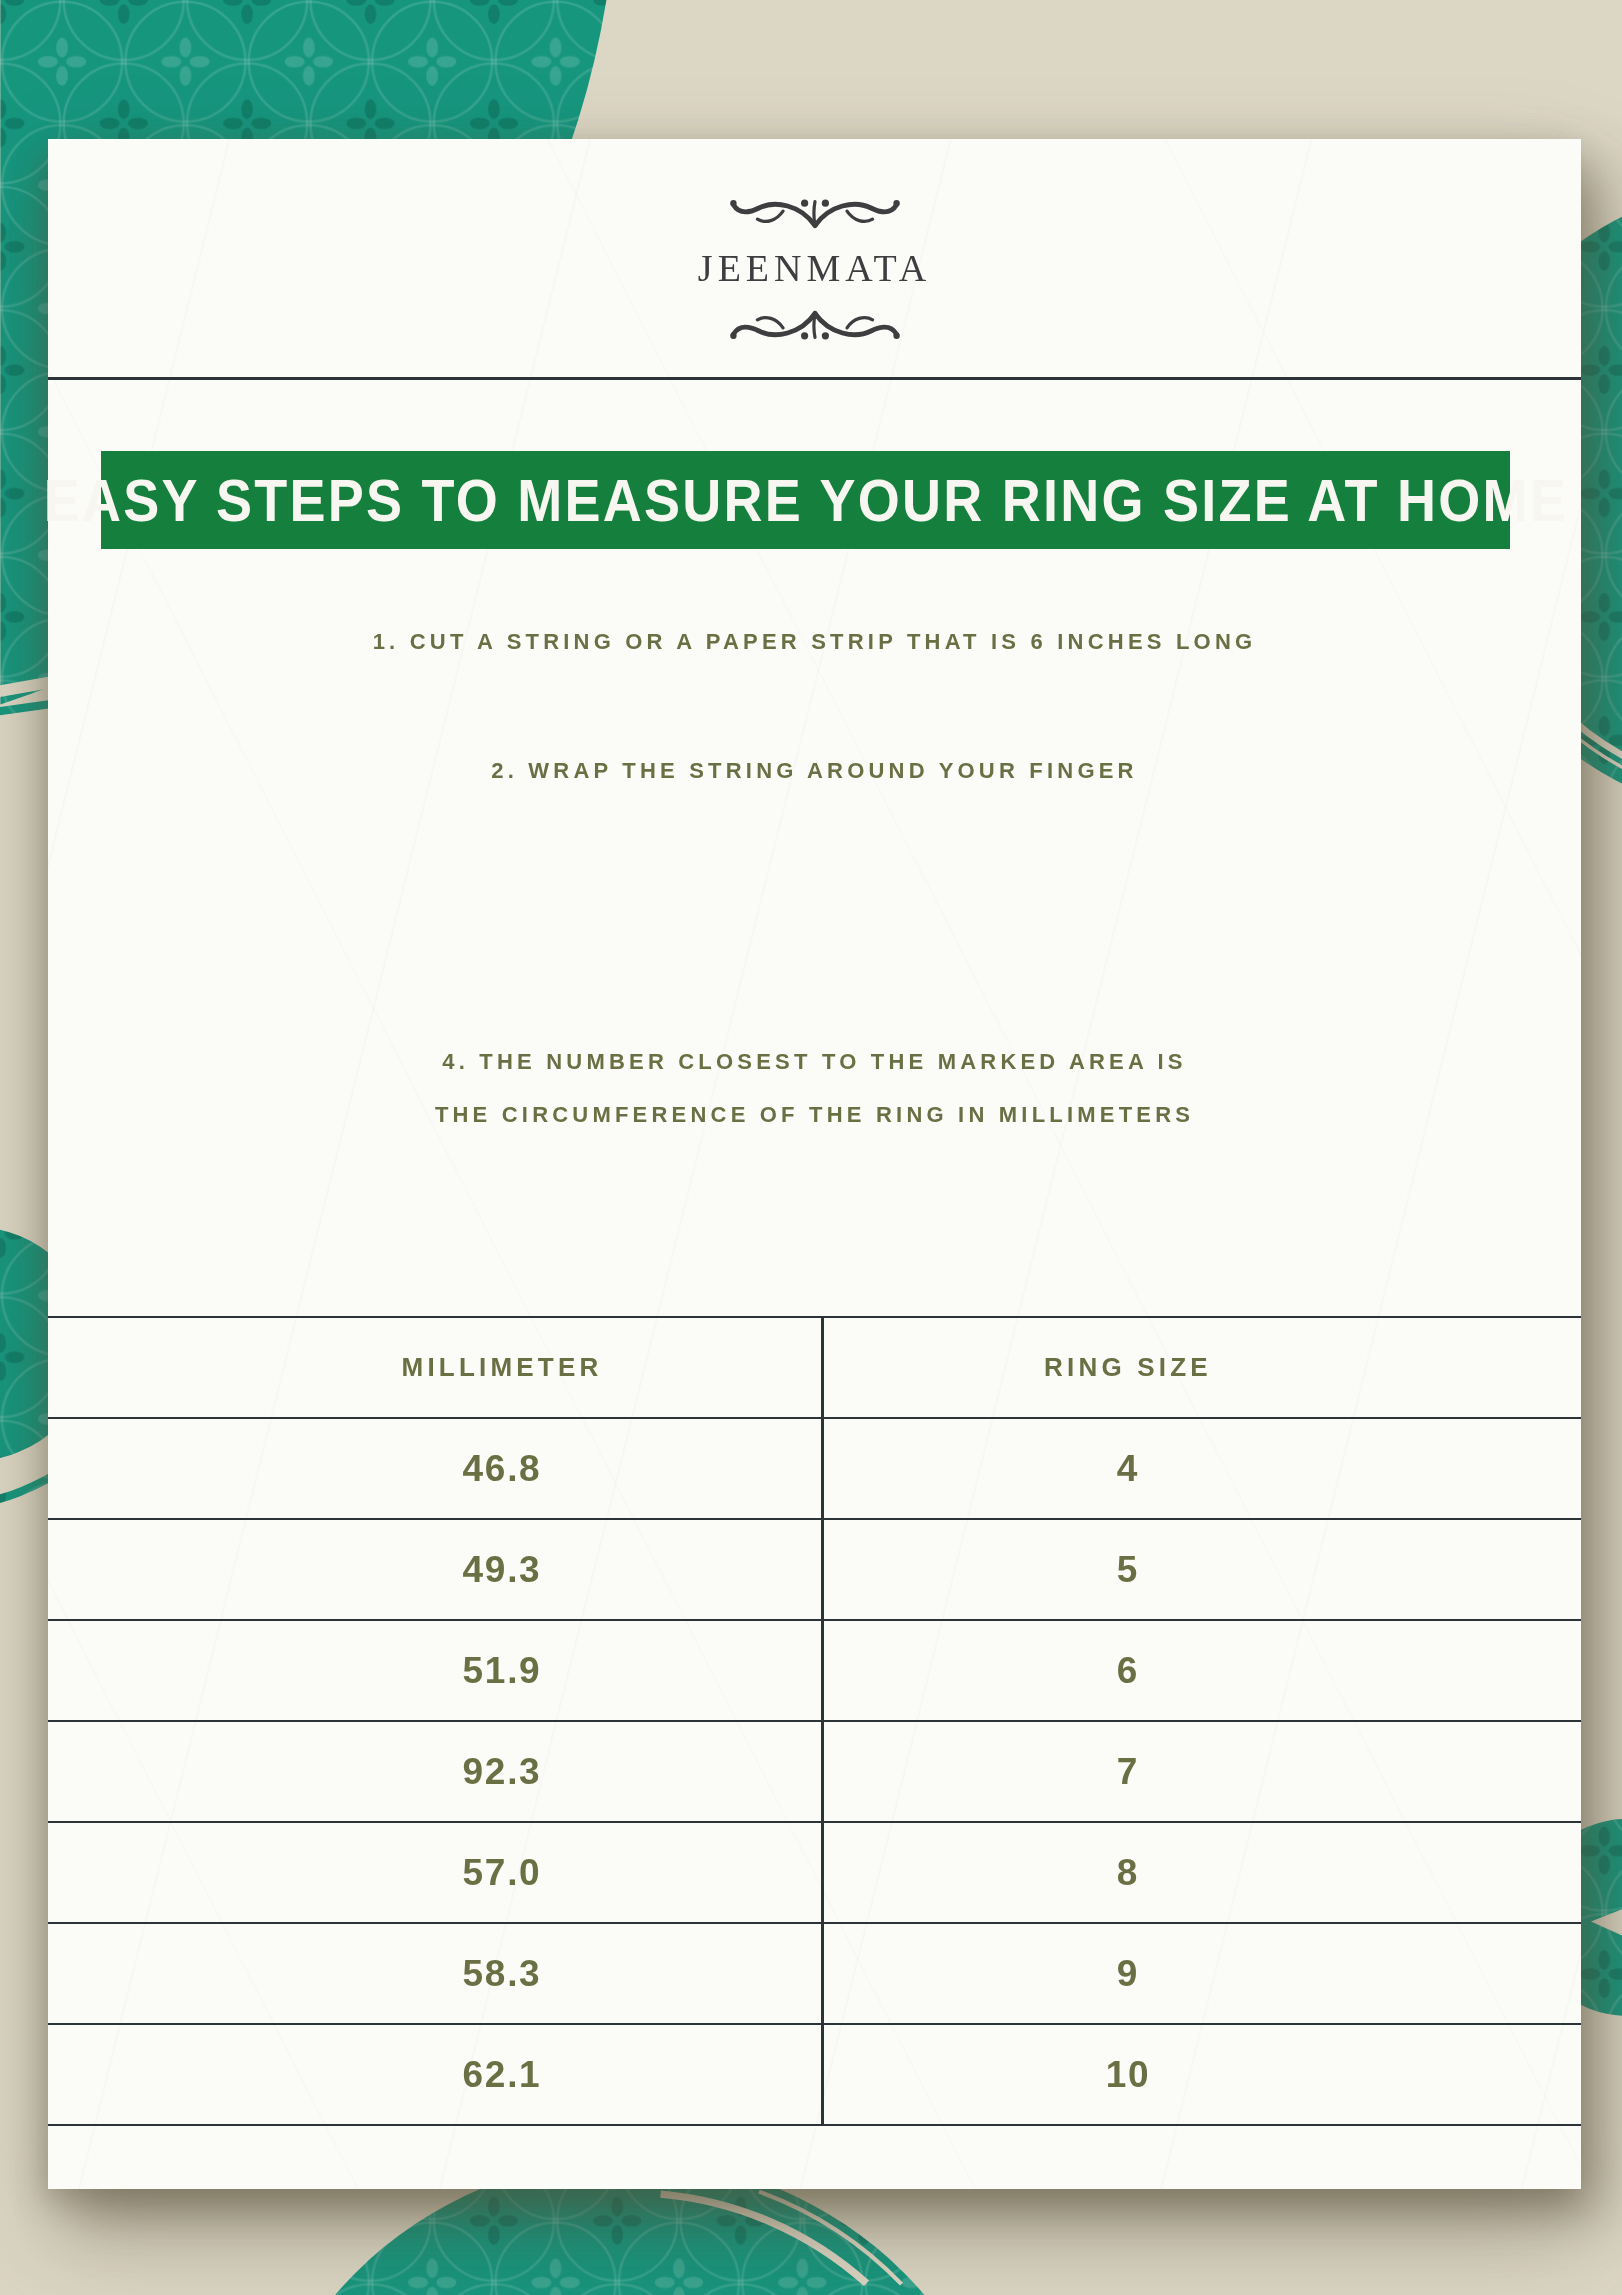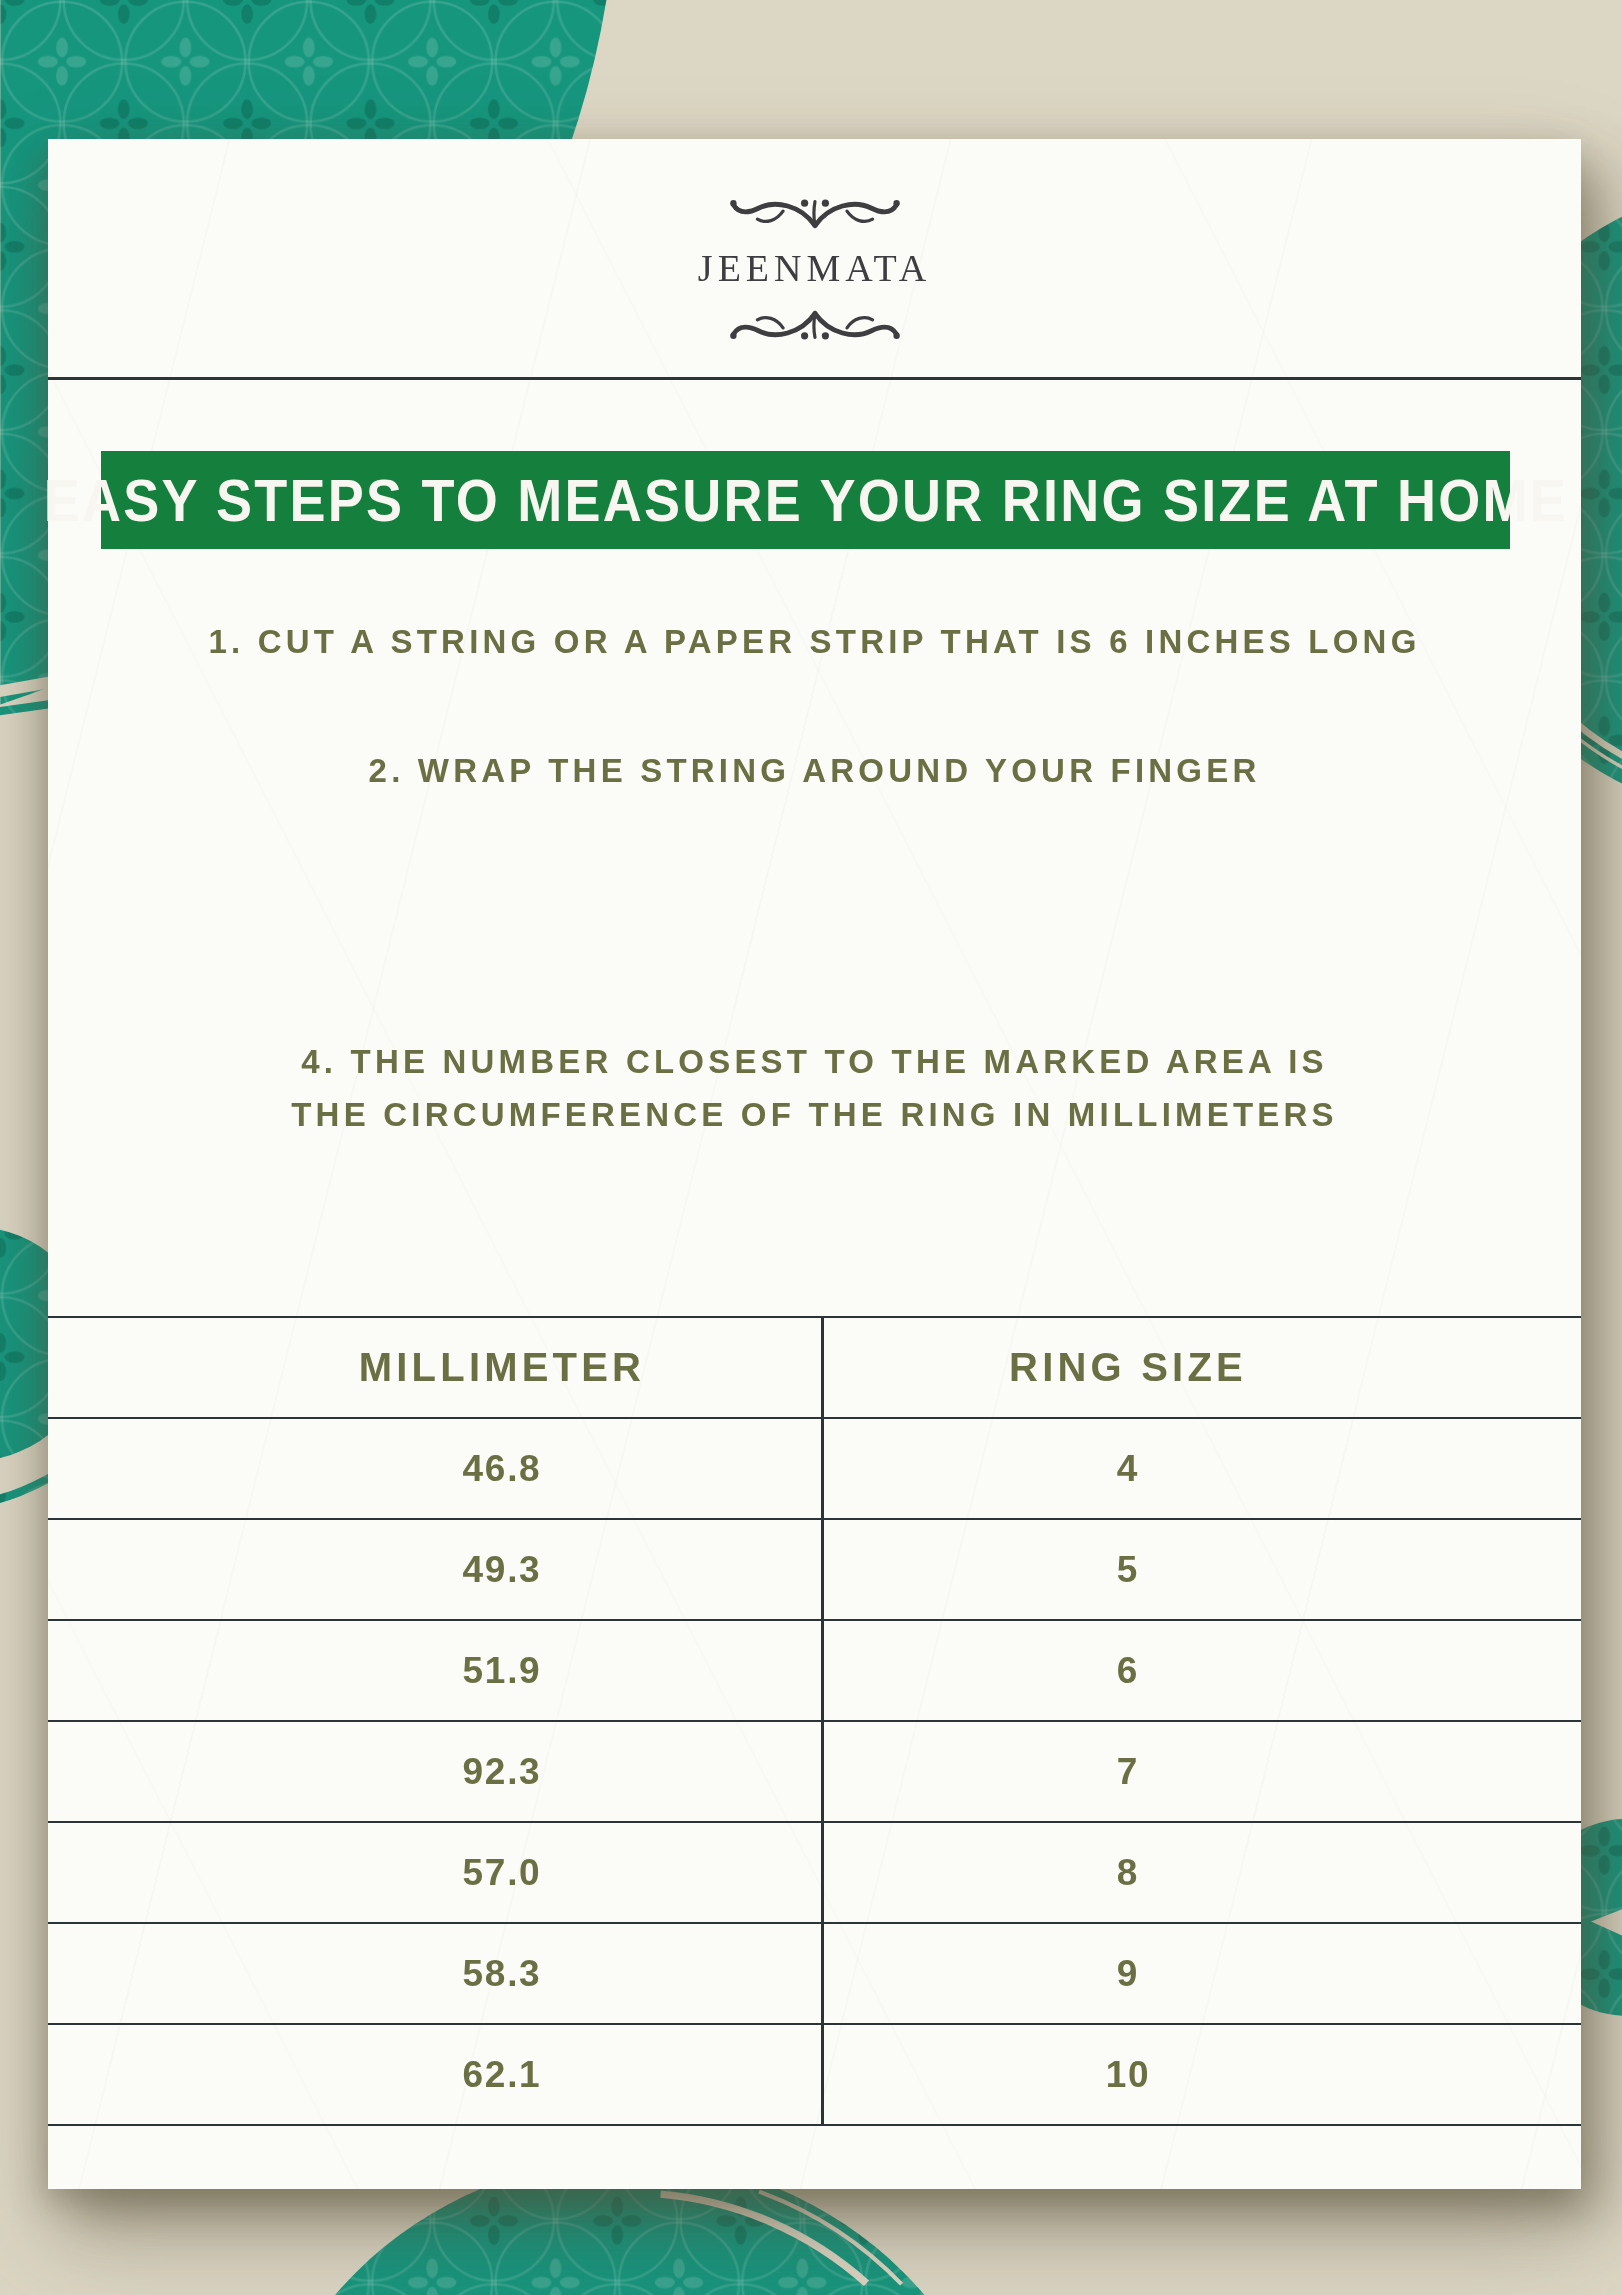--- a/index.html
+++ b/index.html
@@ -22,30 +22,30 @@
         font-family:"Liberation Serif", serif;font-size:38px;letter-spacing:5px;color:#3e3e40;
         font-weight:500;line-height:48px;white-space:nowrap;}
   .logo-divider{position:absolute;left:0;top:238px;width:100%;height:2.5px;background:#2c3437;}
   
   .banner{position:absolute;left:53px;top:312px;width:1409px;height:98px;background:#15803d;
         display:flex;align-items:center;justify-content:center;}
   .banner span{display:inline-block;color:#f7f6f0;font-weight:bold;font-size:60px;letter-spacing:2.5px;
         white-space:nowrap;transform:scaleX(.9);}
   
   .step{position:absolute;left:0;width:100%;text-align:center;color:#6b7044;font-weight:bold;
-        font-size:33px;letter-spacing:4.2px;line-height:53px;}
+        font-size:22px;letter-spacing:4.2px;line-height:53px;}
   .step div{white-space:nowrap;}
   
   .sizetable{position:absolute;left:0;top:1177px;width:100%;border-top:2.5px solid #2c3437;}
   .trow{position:relative;height:99px;border-bottom:2.5px solid #2c3437;}
   .cell{position:absolute;top:0;line-height:99px;transform:translateX(-50%);
         color:#6b7044;font-weight:bold;font-size:37px;letter-spacing:1.7px;white-space:nowrap;}
   .cell.mm{left:454px;}
   .cell.size{left:1080px;text-align:right;}
-  .trow.header .cell{font-size:40px;letter-spacing:4.2px;}
+  .trow.header .cell{font-size:26px;letter-spacing:4.2px;}
   .vdivider{position:absolute;left:773px;top:0;bottom:0;width:2.5px;background:#2c3437;}
 </style>
 </head>
 <body>
 
 <div id="stage">
 
   <svg id="decor" width="1623" height="2295" viewBox="0 0 1946 2753">
     <defs>
       <pattern id="shippou" width="148" height="148" patternUnits="userSpaceOnUse">

